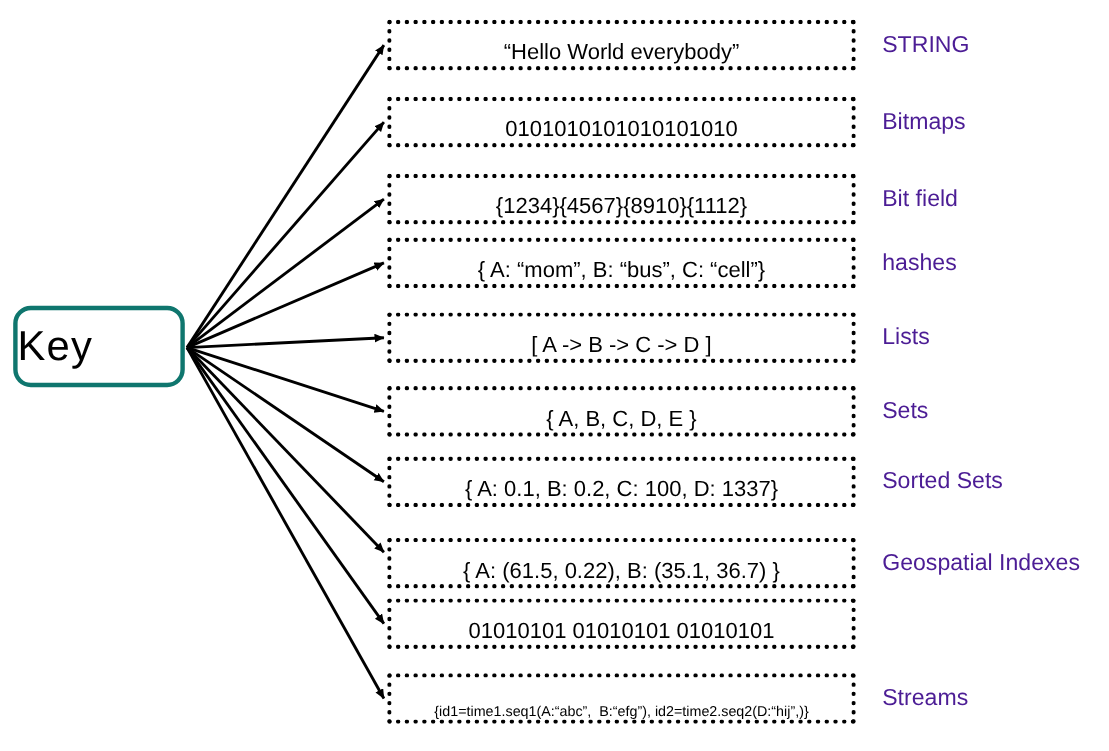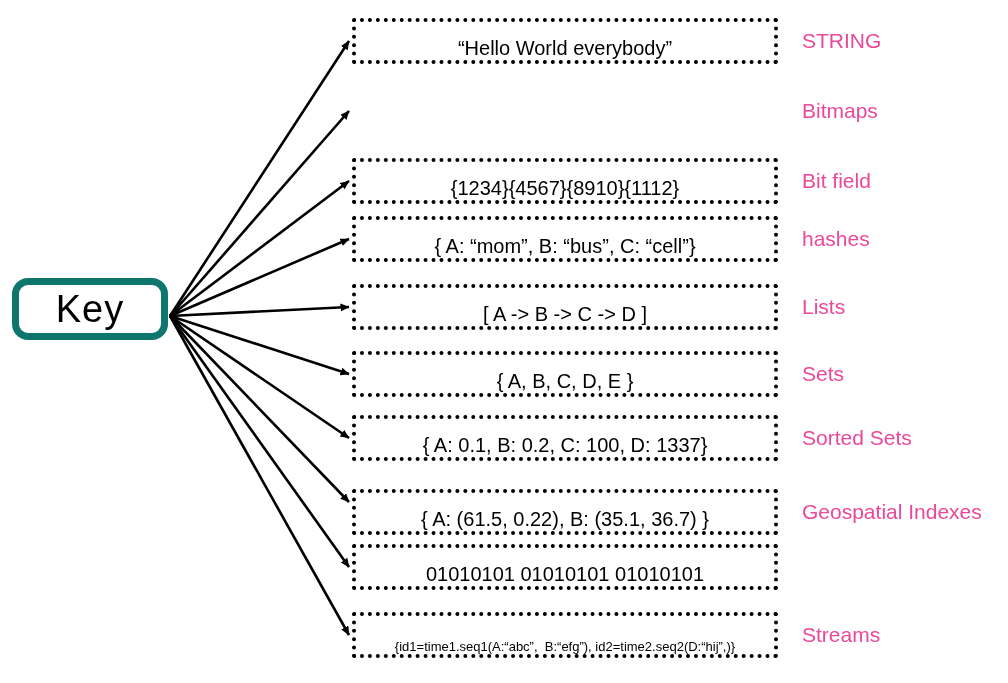--- a/index.html
+++ b/index.html
@@ -22,28 +22,27 @@
     top: 0;
     width: 1008px;
     height: 683px;
     pointer-events: none;
   }
   .key-box {
     position: absolute;
     left: 12px;
     top: 278px;
     width: 156px;
-    height: 62px;
-    border: 7px solid #0f766e;
+    height: 74px;
+    border: 4px solid #0f766e;
     border-radius: 16px;
     background: #ffffff;
     box-sizing: border-box;
     display: flex;
     align-items: center;
-    justify-content: center;
   }
   .key-label {
     font-size: 38px;
     font-weight: 300;
     letter-spacing: 1px;
     color: #000000;
   }
   .row {
     position: absolute;
     left: 0;
@@ -76,21 +75,21 @@
   .type-label {
     position: absolute;
     left: 802px;
     top: 0;
     height: 46px;
     display: flex;
     align-items: center;
     font-size: 21px;
     font-weight: 300;
     white-space: nowrap;
-    color: #ec4899;
+    color: #4c1d95;
   }
 </style>
 </head>
 <body>
 
 <div class="canvas">
 
   <svg id="arrows" viewBox="0 0 1008 683" xmlns="http://www.w3.org/2000/svg">
     <defs>
       <marker id="ah" markerWidth="10" markerHeight="9" refX="8.5" refY="4" orient="auto" markerUnits="userSpaceOnUse">
@@ -117,20 +116,23 @@
 
   <div id="rows">
     <div class="row" style="top: 18px;">
       <div class="value-box">
         <span class="value-text">“Hello World everybody”</span>
       </div>
       <div class="type-label">STRING</div>
     </div>
 
     <div class="row" style="top: 88px;">
+      <div class="value-box">
+        <span class="value-text">0101010101010101010</span>
+      </div>
       <div class="type-label">Bitmaps</div>
     </div>
 
     <div class="row" style="top: 158px;">
       <div class="value-box">
         <span class="value-text">{1234}{4567}{8910}{1112}</span>
       </div>
       <div class="type-label">Bit field</div>
     </div>
 

